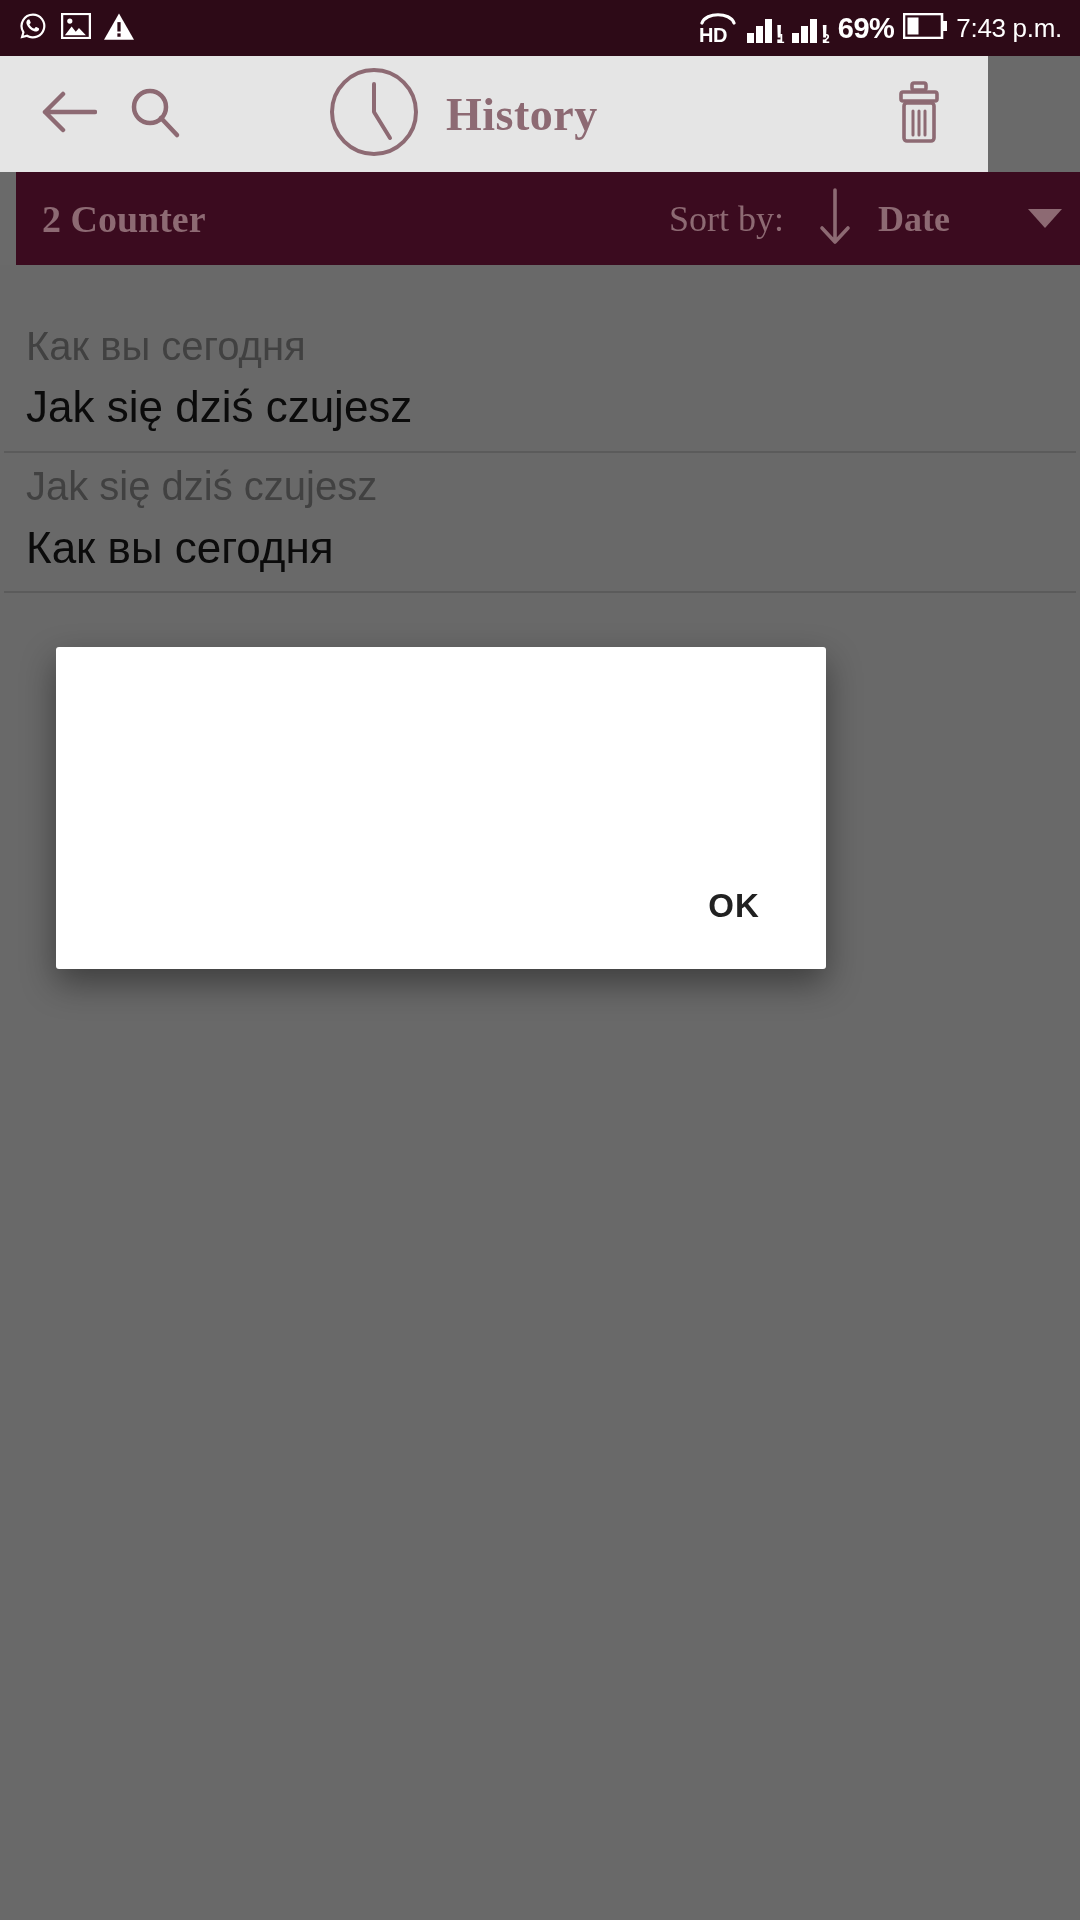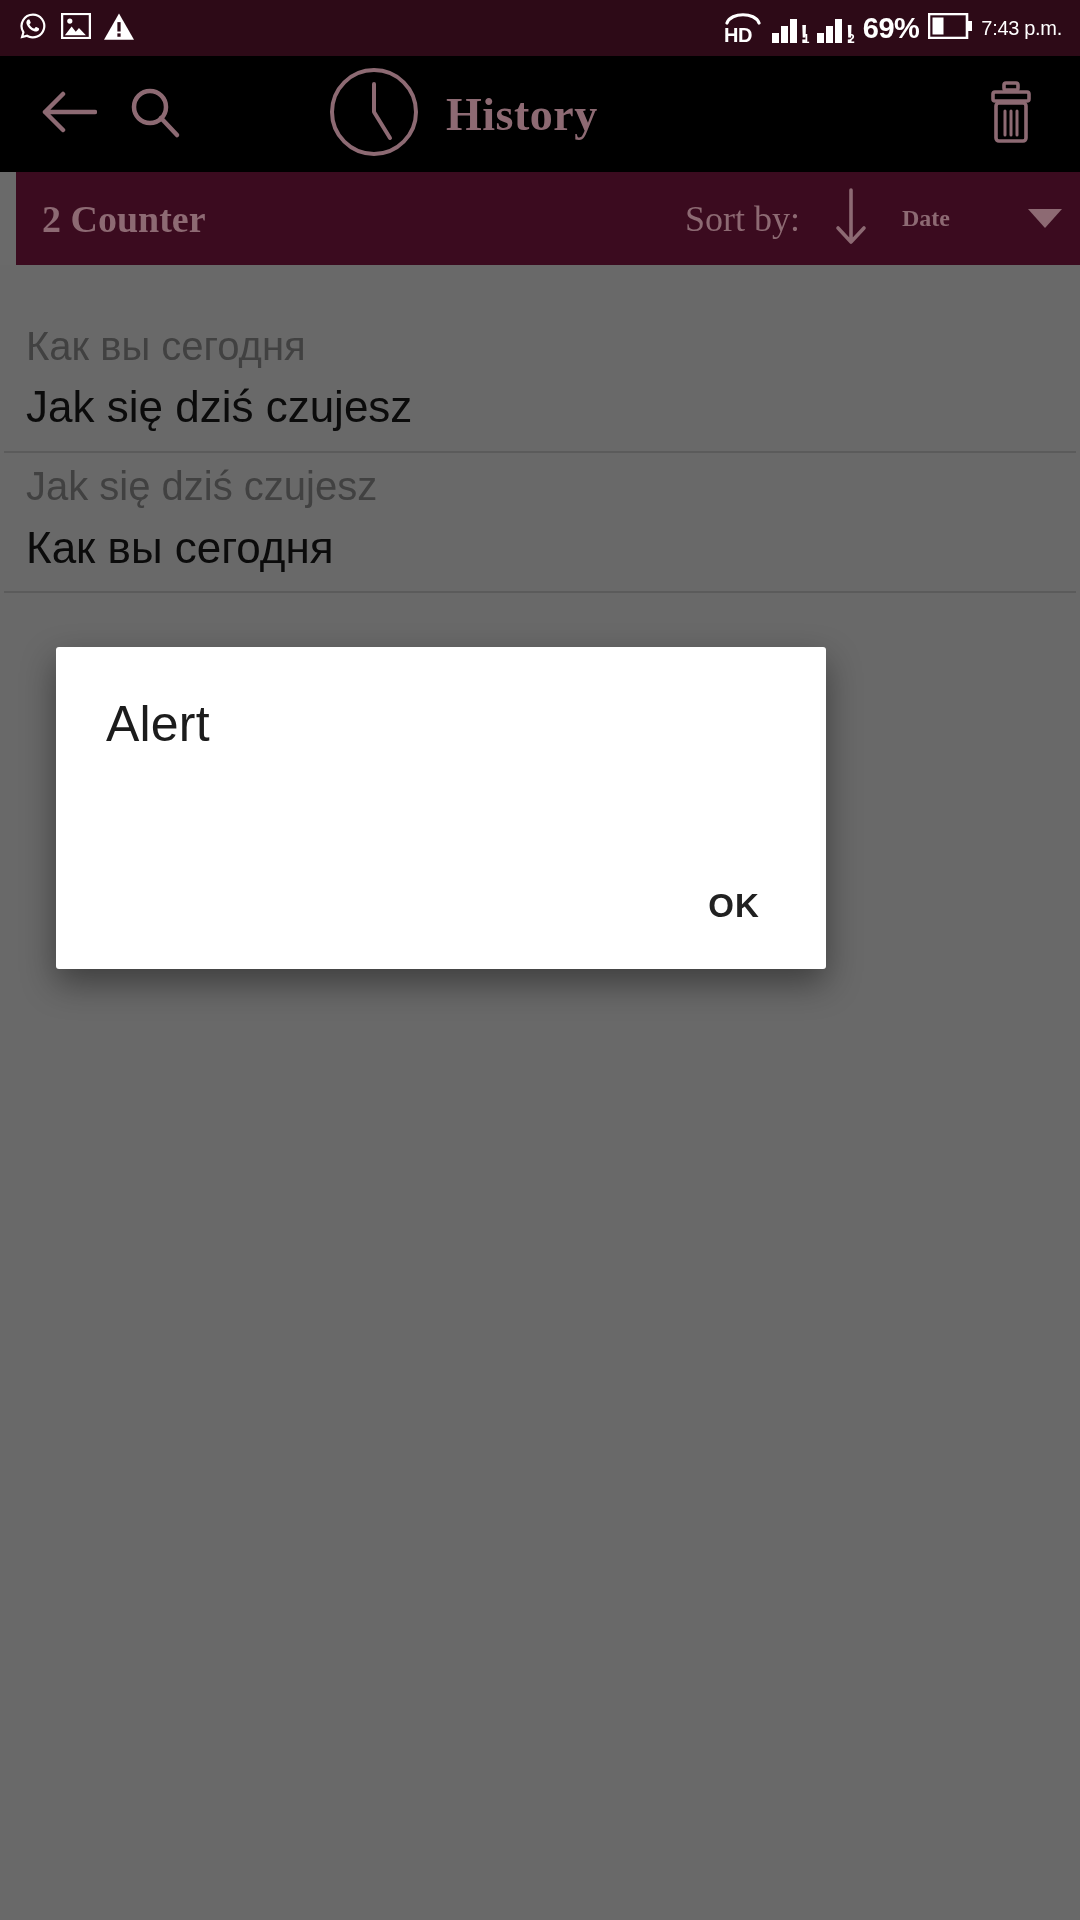--- a/index.html
+++ b/index.html
@@ -17,35 +17,35 @@
   
   .status-bar{
     position:absolute; top:0; left:0; width:1080px; height:56px;
     background:#2d0a17; display:flex; align-items:center;
     padding:8px 18px; color:#fff;
   }
   .status-left{ display:flex; align-items:center; gap:13px; }
   .status-right{ margin-left:auto; display:flex; align-items:center; gap:9px; }
   .sb-icon{ display:block; }
   .battery-pct{ font-size:29px; font-weight:700; letter-spacing:-0.5px; font-family:"Liberation Sans",sans-serif;}
-  .clock-text{ font-size:20px; font-weight:400; letter-spacing:-0.3px; }
+  .clock-text{ font-size:26px; font-weight:400; letter-spacing:-0.3px; }
   .hd-wrap{ position:relative; width:40px; height:36px; }
   .hd-text{ position:absolute; bottom:-1px; left:1px; font-size:20px; font-weight:700; letter-spacing:-0.5px; }
   .sig{ display:flex; align-items:flex-end; gap:2px; height:30px; position:relative; }
   .sig i{ display:block; width:7px; background:#fff; }
   .sig i:nth-child(1){ height:10px; }
   .sig i:nth-child(2){ height:17px; }
   .sig i:nth-child(3){ height:24px; }
   .sig .bang{ font-size:25px; font-weight:700; line-height:18px; margin-left:1px; }
   .sig .sub{ position:absolute; right:-1px; bottom:-3px; font-size:12px; font-weight:700; }
 
   
   .app-bar{
-    position:absolute; top:56px; left:0; width:1080px; height:116px;
-    background:#000000; display:flex; align-items:center; padding:0 26px;
+    position:absolute; top:56px; left:0; width:988px; height:116px;
+    background:#e5e5e5; display:flex; align-items:center; padding:0 26px;
   }
   .ab-btn{ width:86px; height:86px; display:flex; align-items:center; justify-content:center; }
   .ab-title{
     font-family:"Liberation Serif", serif;
     font-size:46px; font-weight:700; color:#8d6a73; letter-spacing:.5px;
     margin-left:26px;
   }
   .clock-icon-wrap{ margin-left:130px; }
   .ab-spacer{ flex:1; }
 
@@ -53,21 +53,21 @@
   .sort-bar{
     position:absolute; top:172px; left:16px; width:1080px; height:93px;
     background:#3b0b1f; display:flex; align-items:center; padding:0 26px;
     font-family:"Liberation Serif", serif;
     text-align:center;
   }
   .counter-label{ font-size:38px; font-weight:700; color:#8d6a73; }
   .sort-group{ margin-left:auto; display:flex; align-items:center; }
   .sort-by-label{ font-size:36px; color:#8d6a73; font-weight:400; }
   .sort-arrow{ margin:0 26px 0 34px; }
-  .sort-value{ font-size:24px; font-weight:700; color:#8d6a73;margin-left:8px; }
+  .sort-value{ font-size:36px; font-weight:700; color:#8d6a73; }
   .sort-caret{ margin-left:78px; margin-right:8px;
     width:0;height:0;border-left:17px solid transparent;border-right:17px solid transparent;
     border-top:19px solid #8d6a73; }
 
   
   .history-list{ position:absolute; top:265px; left:0; width:1080px; bottom:0;
     background:#fafafa; padding-top:48px; }
   .hist-item{ padding:0 26px; }
   .hist-src{ font-size:40px; color:#9b9b9b; line-height:1.36; padding:6px 0 2px; }
   .hist-dst{ font-size:44px; color:#1b1b1b; line-height:1.36; padding:2px 0 14px; }
@@ -227,19 +227,18 @@
       <div class="hist-src">Jak się dziś czujesz</div>
       <div class="hist-dst">Как вы сегодня</div>
     </div>
     <div class="hist-div"></div>
 
   </div>
 
   <div class="scrim"></div>
 
   <div class="dialog">
-    <div class="dlg-title">Alert</div>
     <div class="dlg-actions">
       <button class="dlg-btn ok">OK</button>
     </div>
   </div>
 
 </div>
 
 </body></html>

